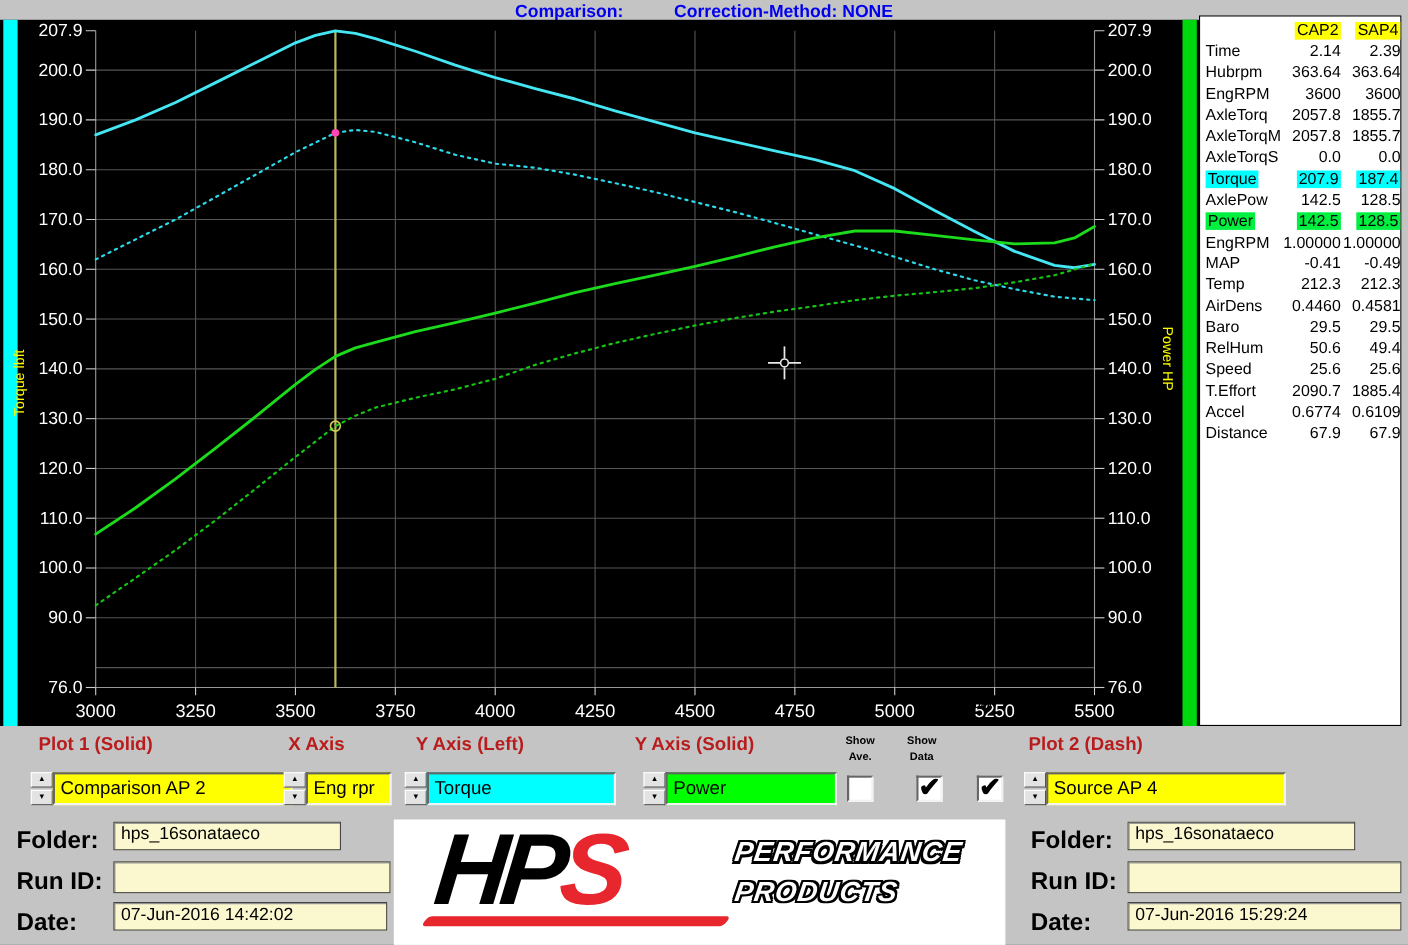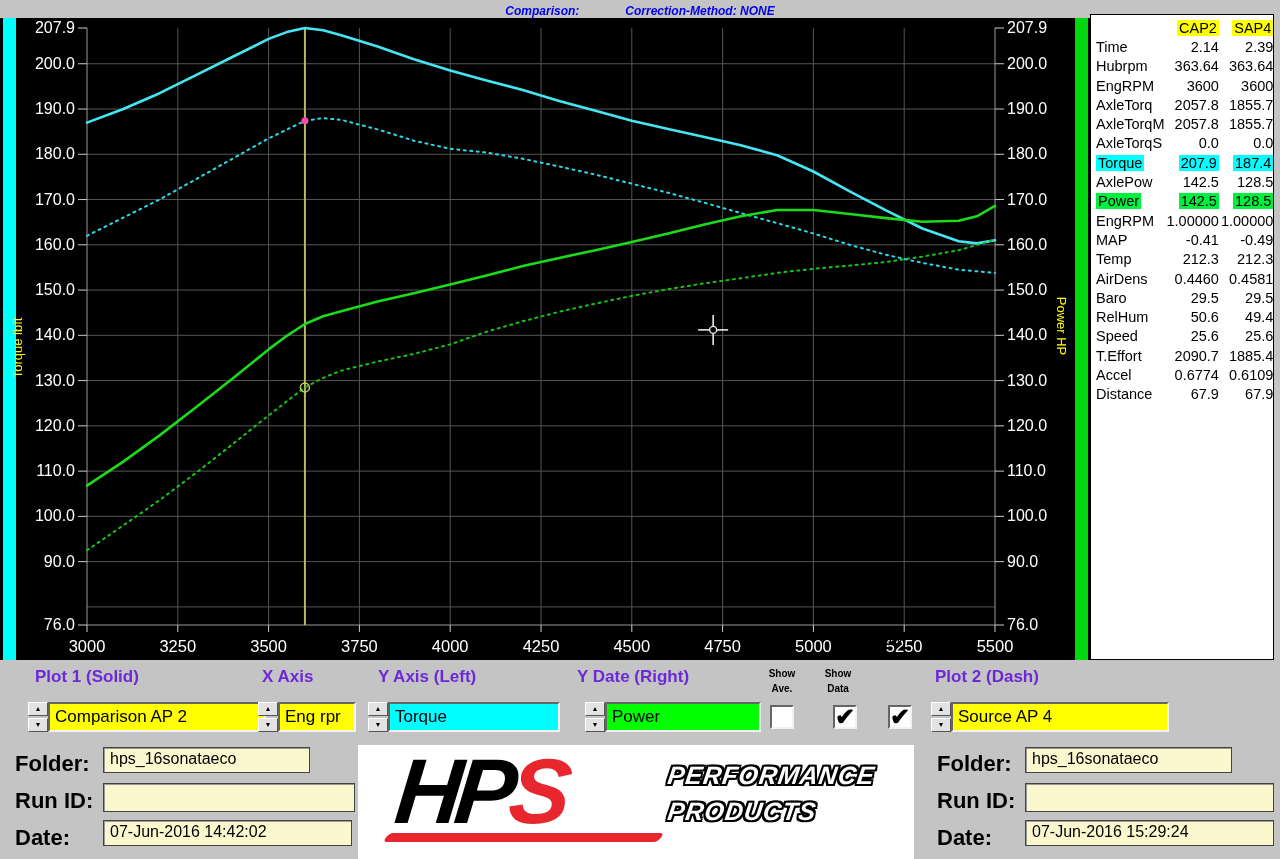--- a/index.html
+++ b/index.html
@@ -1,37 +1,37 @@
 <!DOCTYPE html>
 <html><head>
 <meta charset="utf-8">
 <style>
   * { margin:0; padding:0; box-sizing:border-box; }
   html,body { width:1280px; height:859px; }
   body { background:#c4c4c4; font-family:"Liberation Sans", sans-serif; position:relative; overflow:hidden; }
 
   .titlebar { position:absolute; left:0; top:0; width:1280px; height:22px; background:#c4c4c4;
               display:flex; justify-content:center; align-items:center; gap:46px;
-              font-size:12px; font-weight:bold; color:#0000ee;font-style:italic; }
+              font-size:16px; font-weight:bold; color:#0000ee; }
 
   .chart { position:absolute; left:0; top:18px; width:1090px; height:642px; background:#000; }
   .strip-left  { position:absolute; left:3px;    top:0; width:13px; height:642px; background:#00ffff; }
   .strip-right { position:absolute; left:1075px; top:0; width:13px; height:642px; background:#00d80e; }
   #chart-svg { position:absolute; left:0; top:0; }
 
   .panel { position:absolute; left:1090px; top:14px; width:184px; height:646px; background:#ffffff;
            border:1px solid #000; padding:3px 2px 0 4px; }
   .panel table { width:100%; border-collapse:collapse; font-size:14.5px; color:#000; }
   .panel td { padding:0 1px; height:19.3px; white-space:nowrap; }
   .panel td.num { text-align:right; }
   .hl-yellow { background:#ffff00; padding:0 2px; }
   .hl-cyan   { background:#00ffff; padding:0 2px; }
   .hl-green  { background:#00f040; padding:0 2px; }
 
-  .ctl-label { position:absolute; font-size:17px; font-weight:bold; color:#6d28d9; white-space:nowrap; }
+  .ctl-label { position:absolute; font-size:17px; font-weight:bold; color:#b91c1c; white-space:nowrap; }
   .ctl-small { position:absolute; font-size:10px; font-weight:bold; line-height:15px; text-align:center; color:#000; }
 
   .combo { position:absolute; top:702px; height:30px; }
   .spin { position:absolute; left:0; top:0; width:20px; height:30px; }
   .spin .sb { width:20px; height:14px; background:#e3e3e3; border:1px solid;
               border-color:#fff #555 #555 #fff; font-size:7px; line-height:12px; text-align:center;
               color:#000; }
   .spin .sb + .sb { margin-top:2px; }
   .cfield { position:absolute; top:0; height:30px; border:2px solid; border-color:#666 #f2f2f2 #f2f2f2 #666;
             font-size:17px; line-height:26px; padding-left:5px; color:#000; white-space:nowrap; overflow:hidden; }
@@ -296,21 +296,21 @@
           <td class="num"><span>67.9</span></td>
           <td class="num"><span>67.9</span></td>
         </tr>
       </tbody>
   </table>
 </div>
 
 <span class="ctl-label" style="left:35px;  top:667px;">Plot 1 (Solid)</span>
 <span class="ctl-label" style="left:262px; top:667px;">X Axis</span>
 <span class="ctl-label" style="left:378px; top:667px;">Y Axis (Left)</span>
-<span class="ctl-label" style="left:577px; top:667px;">Y Date (Right)</span>
+<span class="ctl-label" style="left:577px; top:667px;">Y Axis (Solid)</span>
 <span class="ctl-label" style="left:935px; top:667px;">Plot 2 (Dash)</span>
 
 <div class="ctl-small" style="left:756px; top:666px; width:52px;">
   <div>Show</div>
     <div>Ave.</div>
 </div>
 <div class="ctl-small" style="left:814px; top:666px; width:48px;">
   <div>Show</div>
     <div>Data</div>
 </div>

